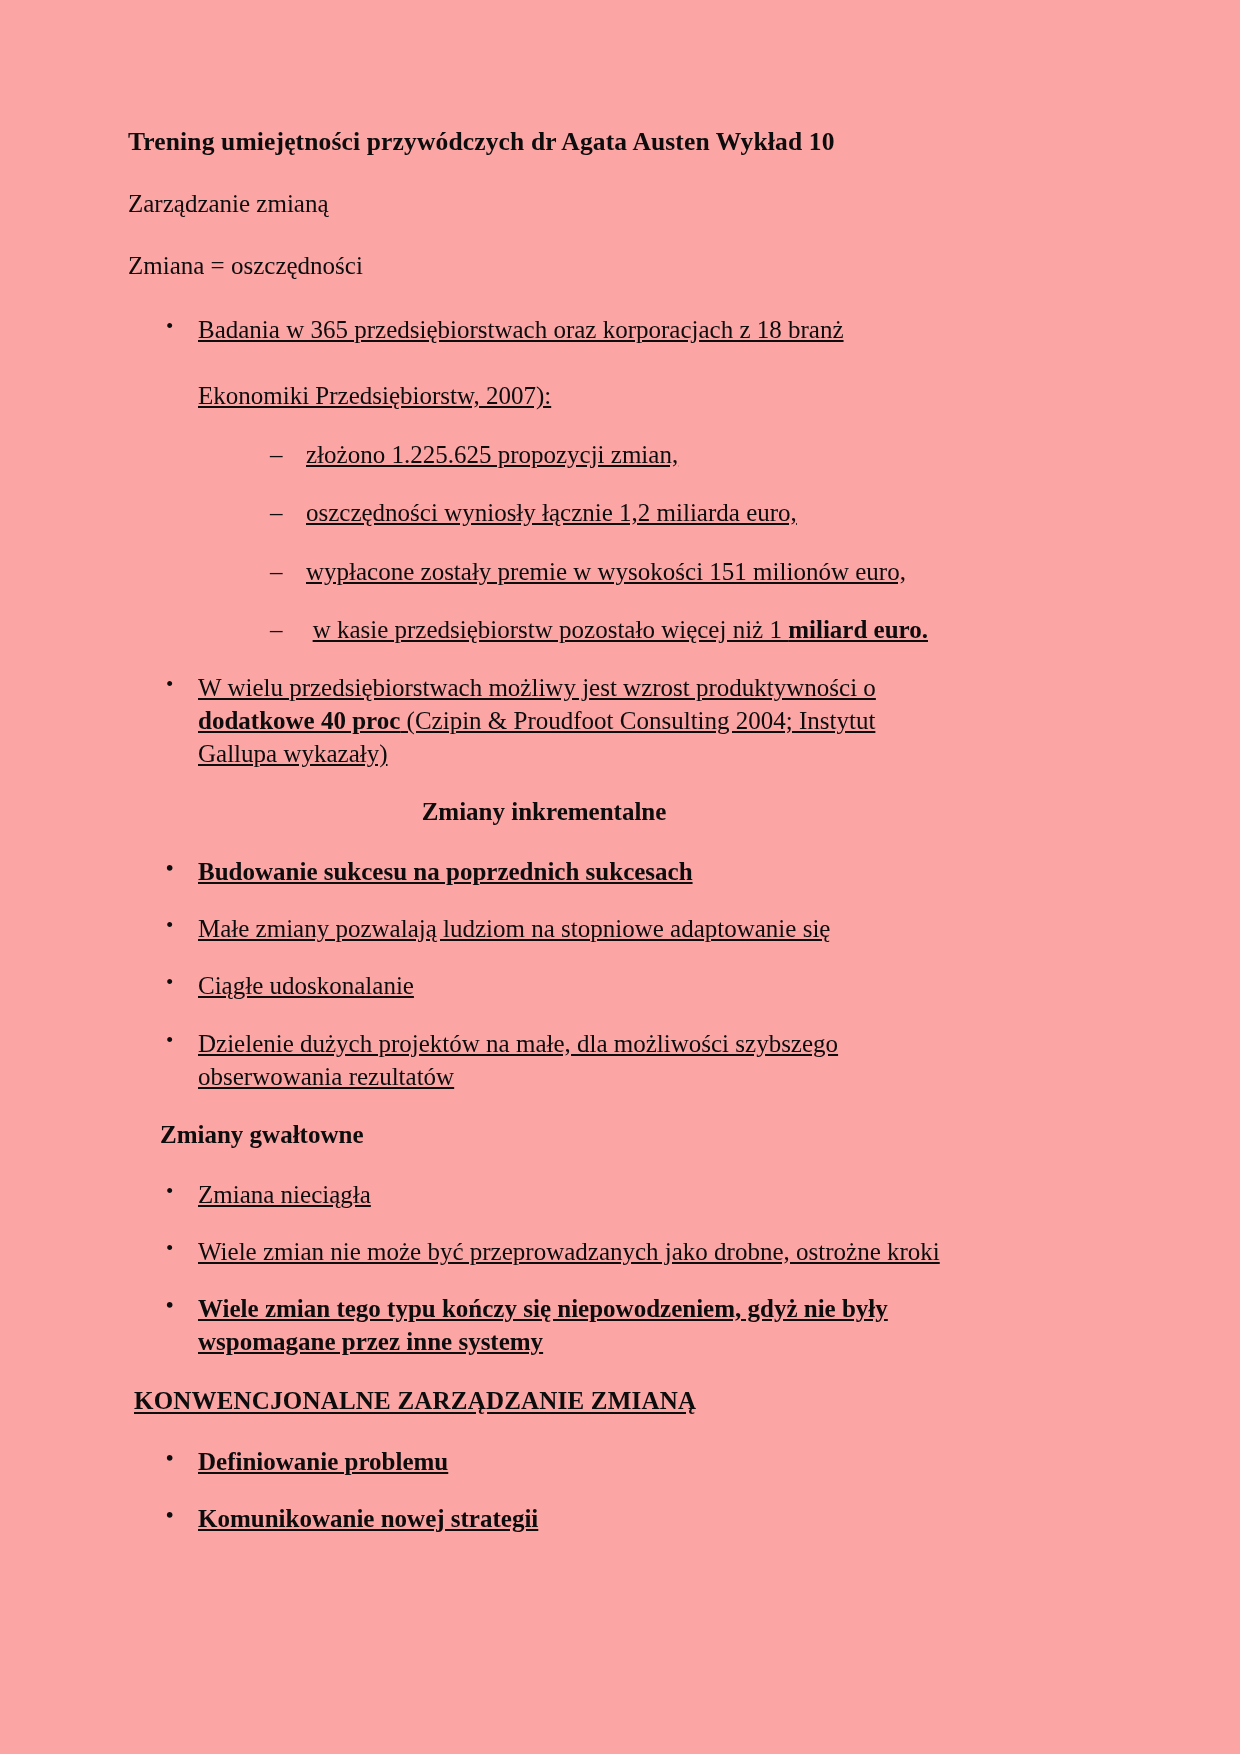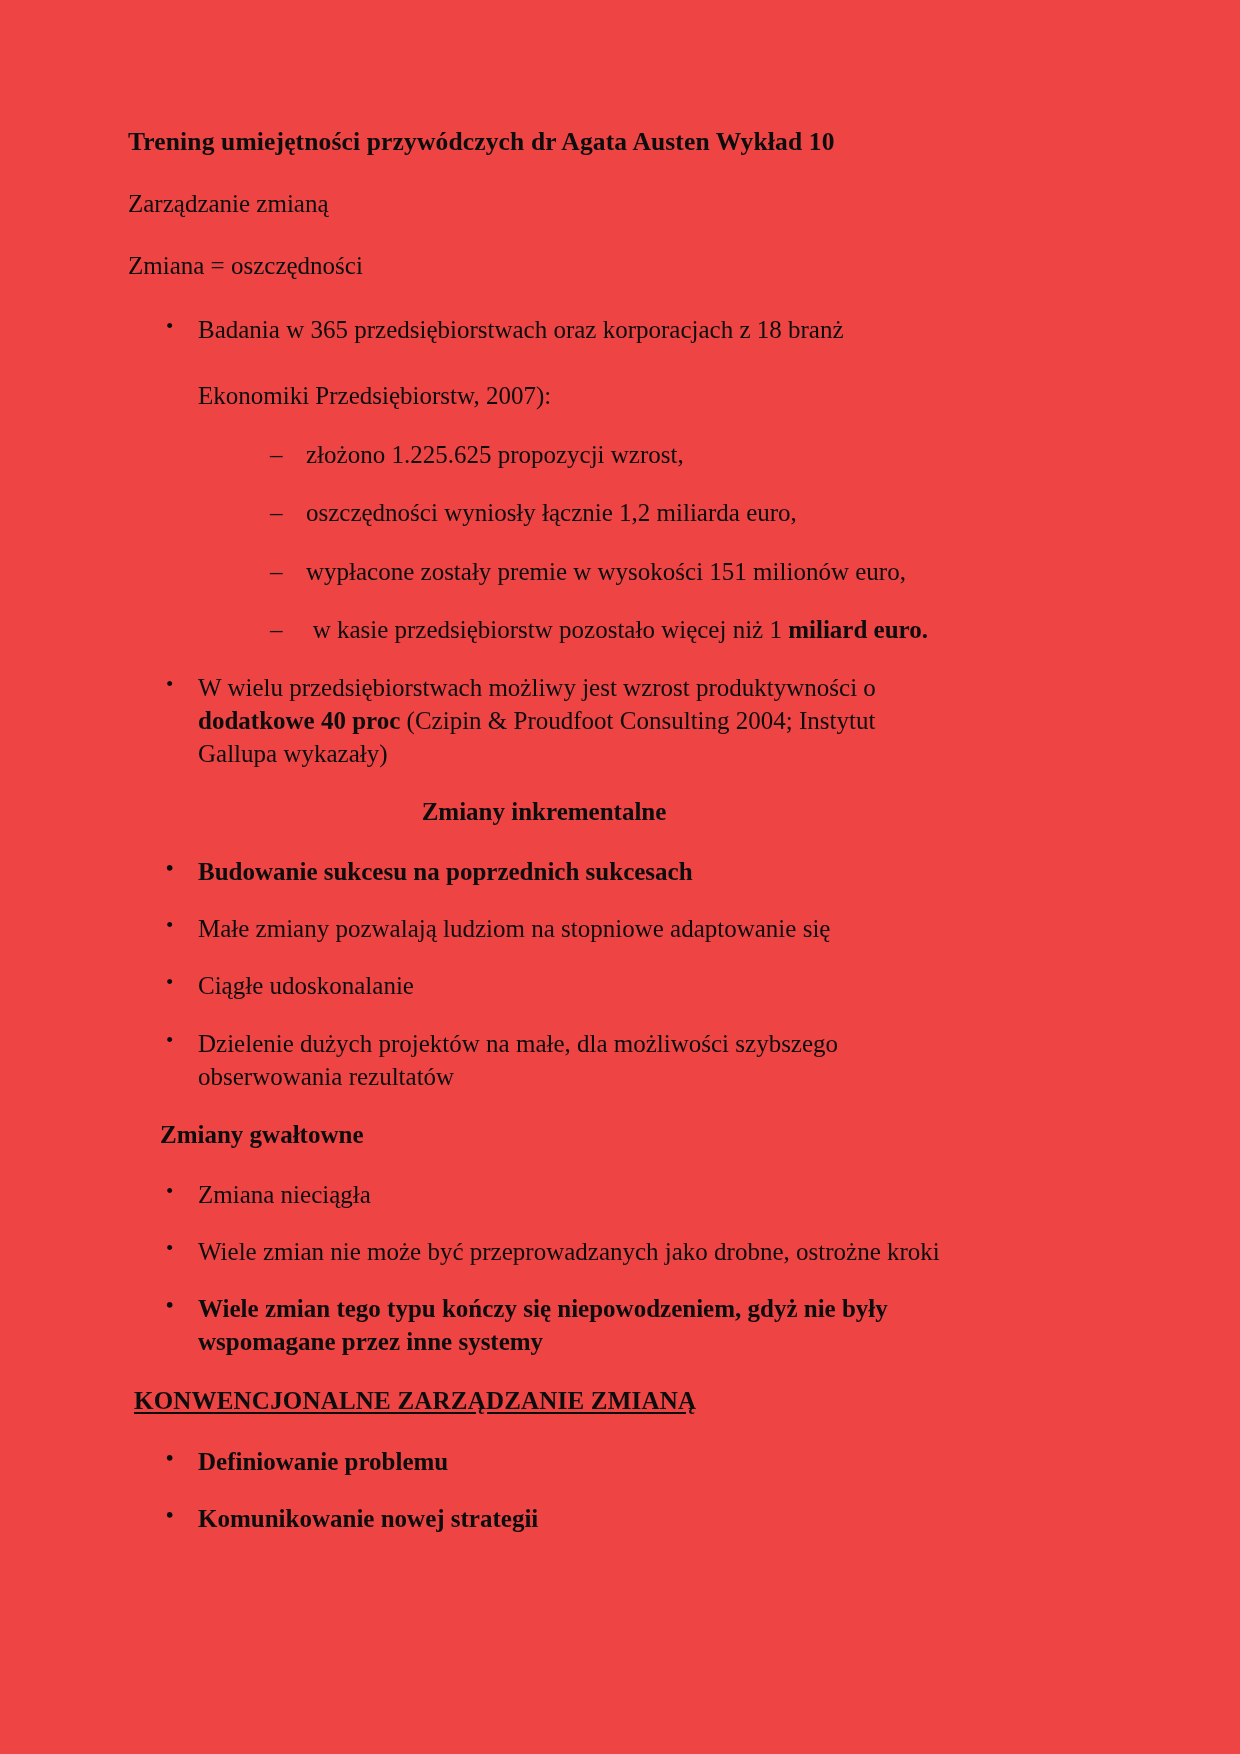--- a/index.html
+++ b/index.html
@@ -14,21 +14,21 @@
     position: relative;
     font-family: "Liberation Serif", "DejaVu Serif", serif;
     color: #0d0d0d;
     overflow: hidden;
   }
 
   
   .page {
     position: absolute;
     inset: 0;
-    background: #ef4444;
+    background: #fca5a5;
     padding: 0;
     box-sizing: border-box;
   }
 
   .content {
     position: absolute;
     left: 128px;
     top: 126px;
     width: 800px;
   }
@@ -71,20 +71,21 @@
     list-style: none;
     margin: 0 0 26px 0;
     padding: 0;
   }
   ul.bullets > li {
     position: relative;
     padding-left: 70px;
     font-size: 25px;
     line-height: 1.33;
     margin-bottom: 24px;
+    text-decoration: underline;
   }
   ul.bullets > li:last-child { margin-bottom: 0; }
   ul.bullets > li::before {
     content: "\2022";
     position: absolute;
     left: 38px;
     top: -2px;
     font-size: 21px;
     line-height: 1.5;
   }
@@ -127,21 +128,21 @@
     <p class="para">Zmiana = oszczędności</p>
 
     <ul class="bullets">
       <li>
         <span>Badania w 365 przedsiębiorstwach oraz korporacjach z 18 branż</span><br>
         <br>
         <span>Ekonomiki Przedsiębiorstw, 2007):</span>
 
         <ul class="dashes">
           <li>
-            <span>złożono 1.225.625 propozycji wzrost,</span>
+            <span>złożono 1.225.625 propozycji zmian,</span>
           </li>
           <li>
             <span>oszczędności wyniosły łącznie 1,2 miliarda euro,</span>
           </li>
           <li>
             <span>wypłacone zostały premie w wysokości 151 milionów euro,</span>
           </li>
           <li>
             <span>w kasie przedsiębiorstw pozostało więcej niż 1 </span><b>miliard euro.</b>
           </li>

